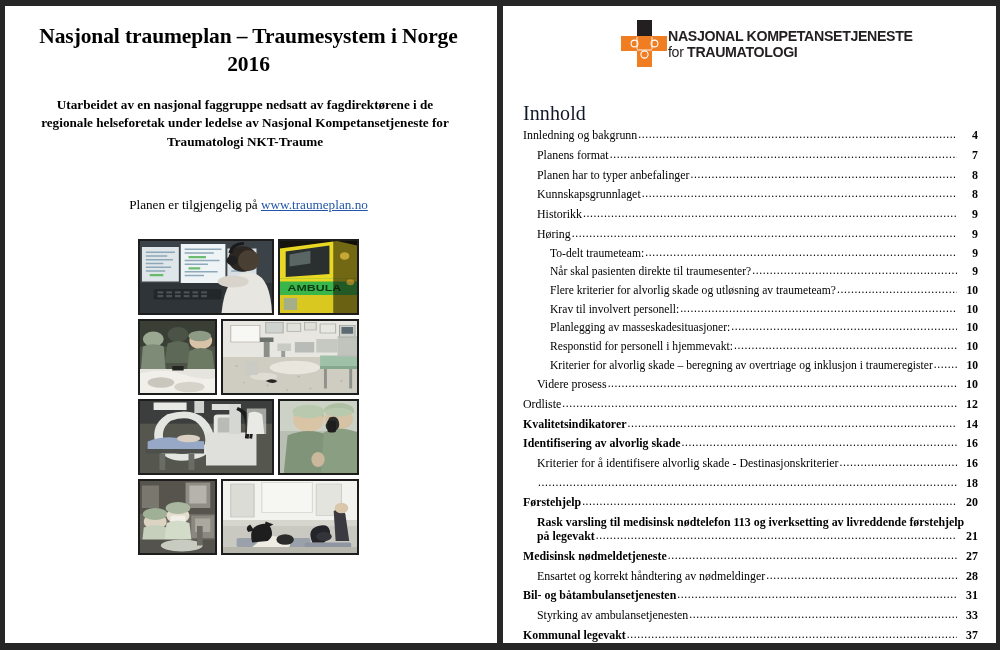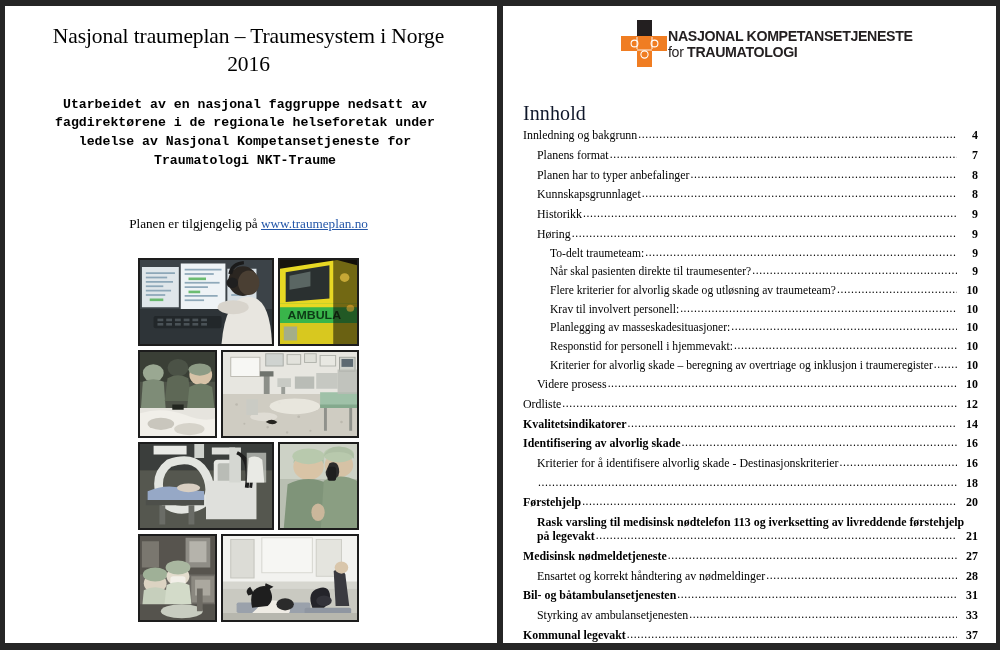--- a/index.html
+++ b/index.html
@@ -70,30 +70,30 @@
     padding: 22px 34px 0 34px;
   }
   .page-right {
     width: 503px;
     padding: 10px 22px 0 13px;
   }
 
   
   .doc-title {
     font-family: "Liberation Serif", serif;
-    font-weight: normal;
+    font-weight: bold;
     font-size: 21.5px;
     line-height: 1.32;
     text-align: center;
     color: #000;
     margin: 0;
     letter-spacing: -0.1px;
   }
   .doc-subtitle {
-    font-family: Liberation Mono, monospace;
+    font-family: Liberation Serif, serif;
     font-weight: bold;
     font-size: 13.2px;
     line-height: 1.42;
     text-align: center;
     color: #000;
     margin: 17px 8px 0 1px;
   }
   .avail-line {
     font-family: "Liberation Serif", serif;
     font-size: 13.2px;
@@ -109,21 +109,21 @@
   .collage {
     margin: 26px auto 0 auto;
     width: 221px;
     display: flex;
     flex-direction: column;
     gap: 4px;
   }
   .collage-row {
     display: flex;
     gap: 4px;
-    height: 88px;
+    height: 76px;
   }
   .photo {
     border: 2px solid #1d1d1d;
     box-sizing: border-box;
     overflow: hidden;
     position: relative;
     background: #cfd2cd;
   }
   .photo svg { display: block; width: 100%; height: 100%; }
 

